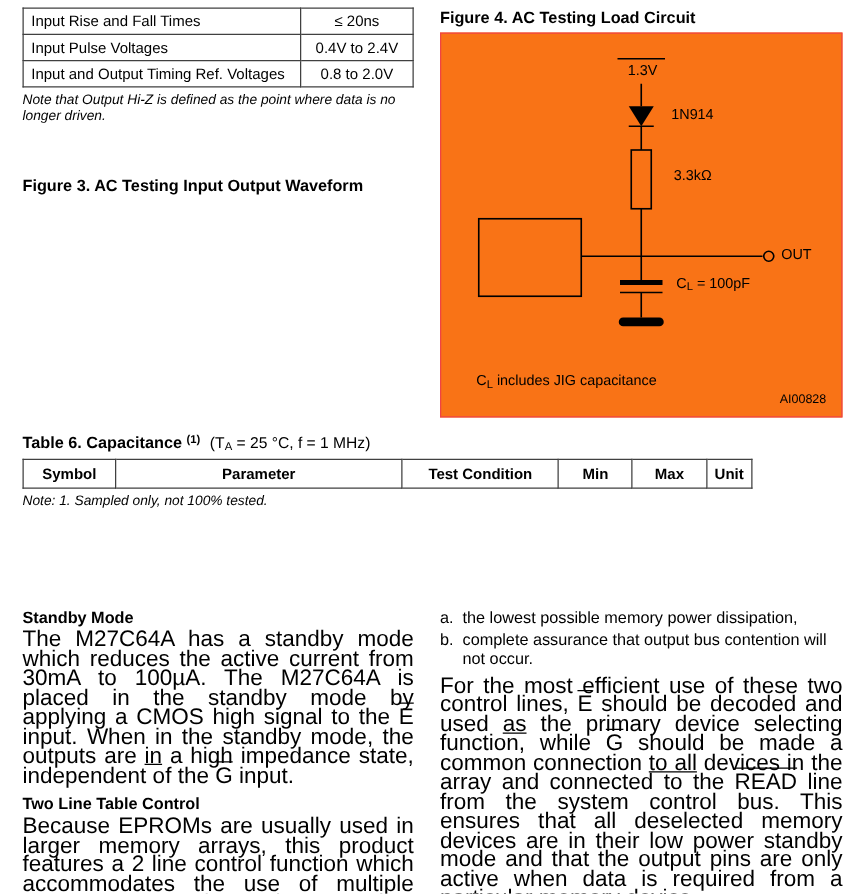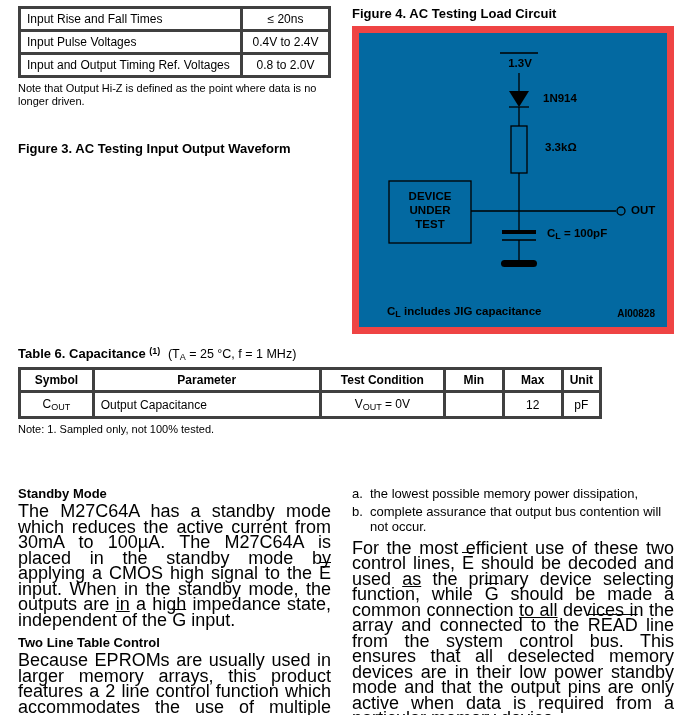--- a/index.html
+++ b/index.html
@@ -8,37 +8,37 @@
     width:690px; height:715px;
     font-family:"Liberation Sans","DejaVu Sans",sans-serif;
     color:#000;
   }
   .page { position:relative; width:690px; height:715px; background:#fff; overflow:hidden; }
   .sec { position:absolute; }
   .sec-title { font-size:13px; font-weight:bold; margin:0 0 5px 0; white-space:nowrap; }
 
   
   .dtable { border-collapse:collapse; width:100%; font-size:12px; }
-  .dtable td, .dtable th { border:3px solid #404040; padding:3px 6px; }
+  .dtable td, .dtable th { border:1px solid #404040; padding:3px 6px; }
   .t5 td { height:21px; }
   .t6 th { height:23px; font-weight:bold; text-align:center; padding:3px 6px; }
   .t6 td { height:26px; padding:4px 6px; }
   .cell-left { text-align:left; }
   .cell-center { text-align:center; }
-  .note { font-size:11px; line-height:13px; margin-top:4px; }
+  .note { font-size:11px; line-height:13px; margin-top:4px;font-style:italic; }
 
   .sec-table5 { left:18px; top:6px; width:313px; }
   .sec-fig3   { left:18px; top:141px; width:313px; }
   .sec-fig4   { left:352px; top:6px; width:322px; }
   .sec-table6 { left:18px; top:346px; width:584px; }
   .text-col-left  { left:18px;  top:486px; width:313px; }
   .text-col-right { left:352px; top:486px; width:322px; }
 
   
-  .figbox { position:relative; border:7px solid #ef4444; background:#0369a1;font-weight:bold; }
+  .figbox { position:relative; border:1px solid #ef4444; background:#f97316; }
   .fig3box { width:313px; height:172px; }
   .fig4box { width:322px; height:308px; }
   .fig-svg { position:absolute; left:0; top:0; }
   .fig-lbl { position:absolute; font-size:11.5px; white-space:nowrap; }
   .fig-ref { position:absolute; right:12px; bottom:8px; font-size:10px; }
   .wf { stroke:#000; stroke-width:1.2; fill:none; }
   .dash { stroke-dasharray:5 3; }
   .ck line, .ck rect, .ck circle { stroke:#000; stroke-width:1.3; fill:none; }
   .ck .fill { fill:#000; stroke:none; }
   .ck .thick { stroke-width:4; }
@@ -111,25 +111,20 @@
         <circle cx="262" cy="178" r="4"></circle>
         <line x1="160" y1="178" x2="160" y2="197"></line>
         <line class="thick" x1="143" y1="199" x2="177" y2="199"></line>
         <line x1="143" y1="207" x2="177" y2="207"></line>
         <line x1="160" y1="207" x2="160" y2="227"></line>
         <rect class="fill" x="142" y="227" width="36" height="7" rx="3.5"></rect>
       </svg>
       <span class="fig-lbl" style="left:143px; top:24px; width:36px; text-align:center;">1.3V</span>
       <span class="fig-lbl" style="left:184px; top:59px;">1N914</span>
       <span class="fig-lbl" style="left:186px; top:108px;">3.3kΩ</span>
-      <div class="dut-text" style="left:31px; top:156px; width:80px;">
-        <div>DEVICE</div>
-        <div>UNDER</div>
-        <div>TEST</div>
-      </div>
       <span class="fig-lbl" style="left:272px; top:171px;">OUT</span>
       <span class="fig-lbl" style="left:188px; top:194px;">C<sub>L</sub> = 100pF</span>
       <span class="fig-lbl" style="left:28px; top:272px;">C<sub>L</sub> includes JIG capacitance</span>
       <span class="fig-ref">AI00828</span>
     </div>
   </section>
 
   <section class="sec sec-table6">
     <div class="t6-title-row">
       <span class="t6-title">Table 6. Capacitance <sup>(1)</sup></span>
@@ -148,28 +143,20 @@
         <tr>
           <th>Symbol</th>
           <th>Parameter</th>
           <th>Test Condition</th>
           <th>Min</th>
           <th>Max</th>
           <th>Unit</th>
         </tr>
       </thead>
       <tbody>
-        <tr>
-          <td class="cell-center">C<sub>OUT</sub></td>
-          <td class="cell-left">Output Capacitance</td>
-          <td class="cell-center">V<sub>OUT</sub> = 0V</td>
-          <td class="cell-center"></td>
-          <td class="cell-center">12</td>
-          <td class="cell-center">pF</td>
-        </tr>
       </tbody>
     </table>
     <p class="note">Note:  1.  Sampled only, not 100% tested.</p>
   </section>
 
   <section class="sec text-col-left">
     <h3 class="body-heading">Standby Mode</h3>
     <p class="body-para">The M27C64A has a standby mode which reduces the active current from 30mA to 100µA. The M27C64A is placed in the standby mode by applying a CMOS high signal to the <span class="ov">E</span> input. When in the standby mode, the outputs are <span class="ul">in</span> a high impedance state, independent of the <span class="ov">G</span> input.</p>
     <h3 class="body-heading">Two Line Table Control</h3>
     <p class="body-para">Because EPROMs are usually used in larger memory arrays, this product features a 2 line control function which accommodates the use of multiple memory connection. The two line control function allows:</p>

